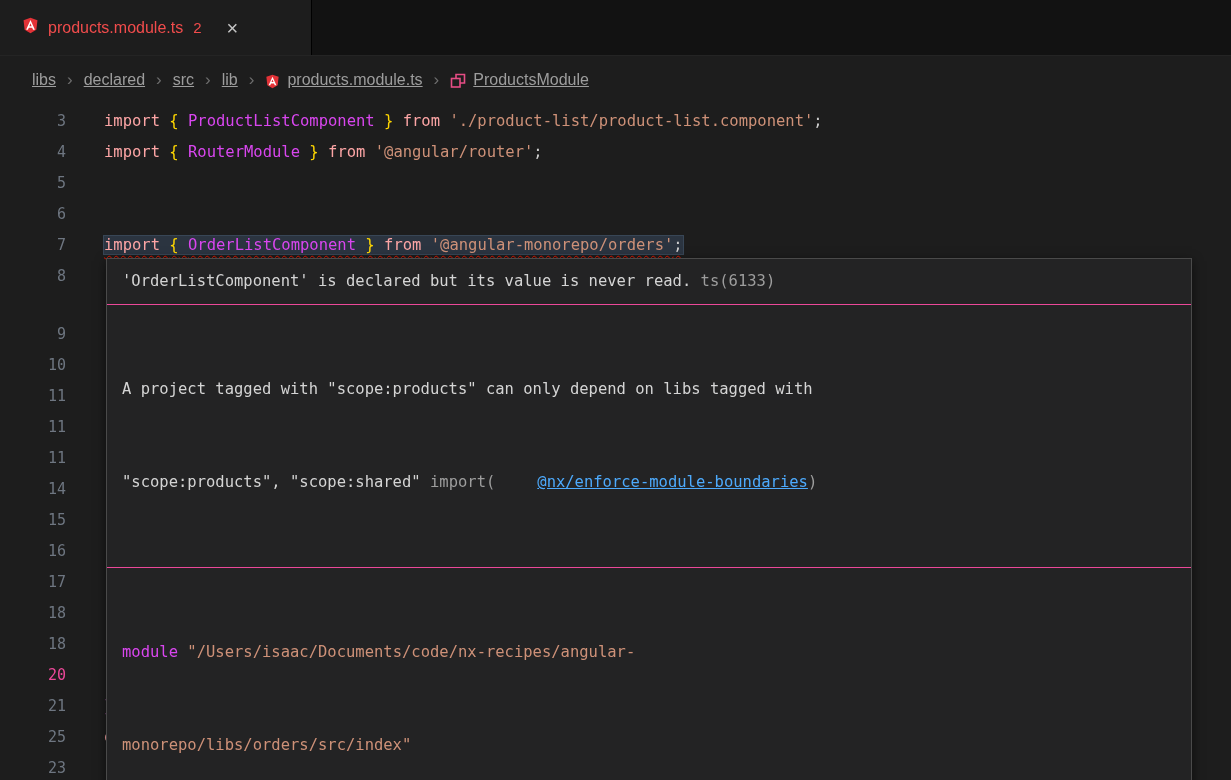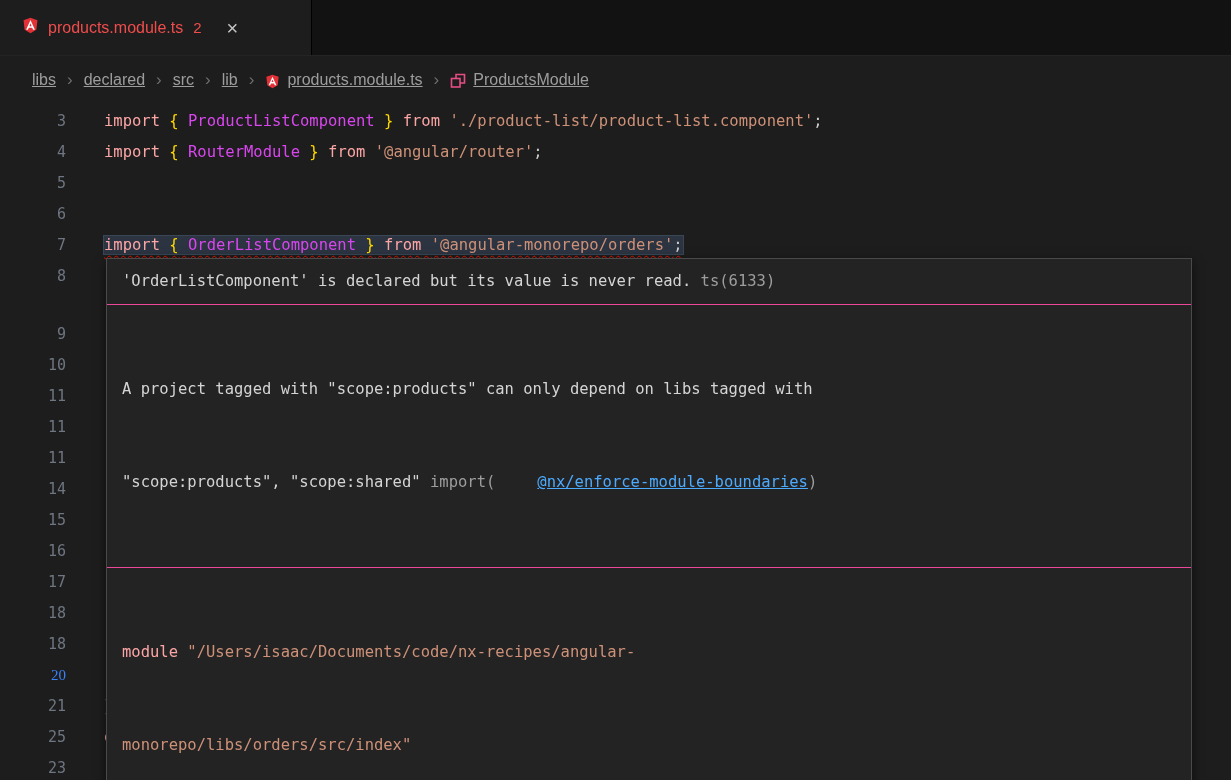--- a/index.html
+++ b/index.html
@@ -19,27 +19,27 @@
                 color:#9d9d9d; font-size:16px; background:#1d1d1d; }
   .bc-sep { color:#6e6e6e; font-size:17px; }
   .bc-item { display:flex; align-items:flex-end; gap:7px; cursor:pointer; white-space:nowrap;text-decoration:underline; }
   .bc-item svg { display:block; }
 
   
   .editor { position:relative; padding-top:3px; font-family:"DejaVu Sans Mono", monospace;
             font-size:15.5px; height:677px; }
   .row { display:flex; height:31px; line-height:31px; }
   .gutter { width:66px; text-align:right; color:#6e7681; flex:none; font-size:15px; cursor:pointer; }
-  .row.active .gutter { color:#3b82f6;font-family:Liberation Serif, serif; }
+  .row.active .gutter { color:#ec4899; }
   .code { margin-left:38px; position:relative; white-space:pre; color:#cccccc; }
   .indent { display:inline-block; position:relative; height:31px; vertical-align:top; }
   .indent i { position:absolute; top:0; bottom:0; width:1px; background:#3a3a3a; }
 
   .t-kw   { color:#fca5a5; } 
-  .t-kwb  { color:#fca5a5; } 
+  .t-kwb  { color:#d946ef; } 
   .t-cls  { color:#d946ef; }
   .t-type { color:#4ec9b0; }
   .t-prop { color:#9cdcfe; }
   .t-str  { color:#ce9178; }
   .t-cmt  { color:#6a9955; }
   .t-pln  { color:#cccccc; }
   .t-b1   { color:#ffd700; }
   .t-b2   { color:#da70d6; }
   .t-b3   { color:#179fff; }
   .t-emoji{ color:#e8b339; }

